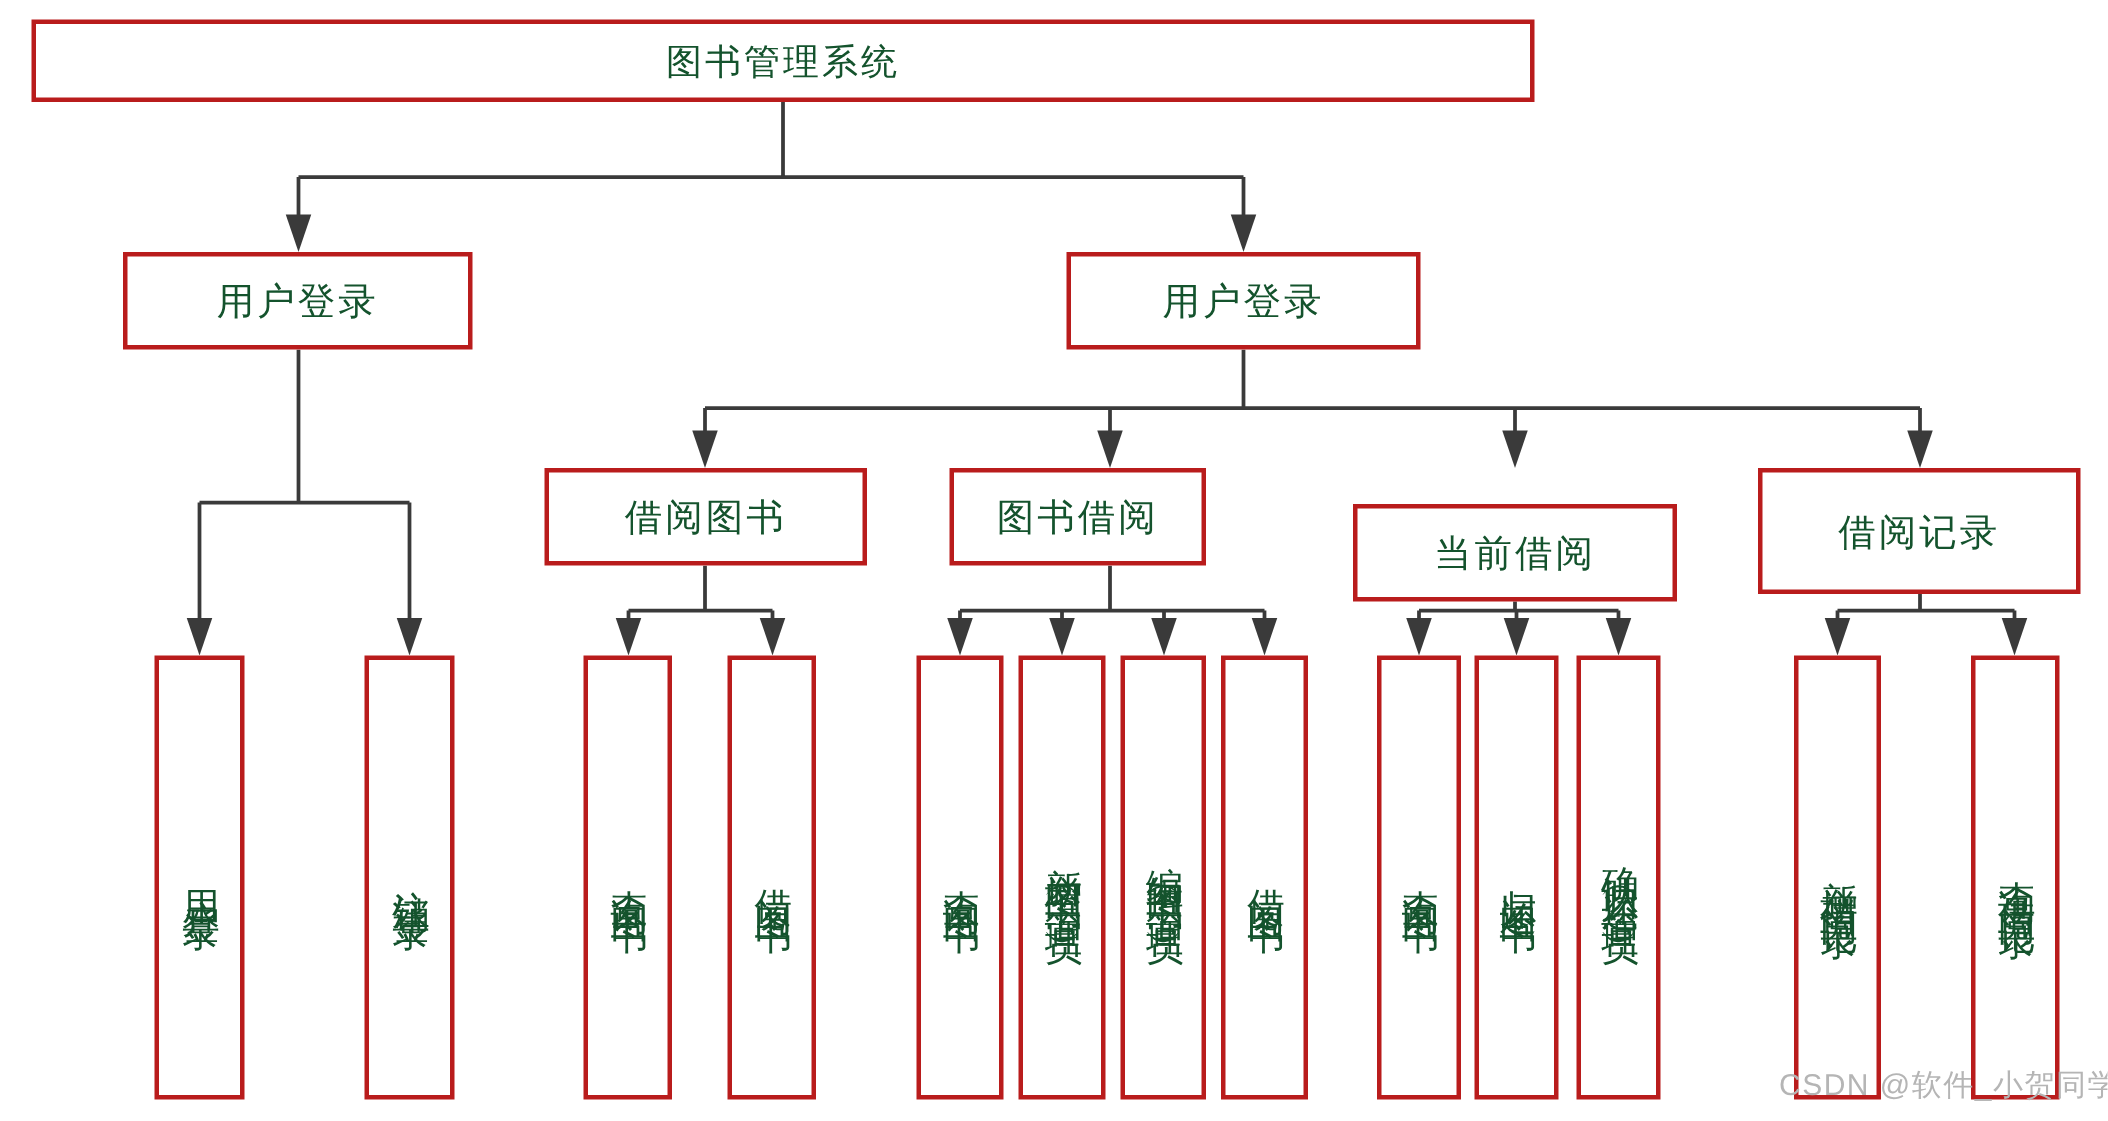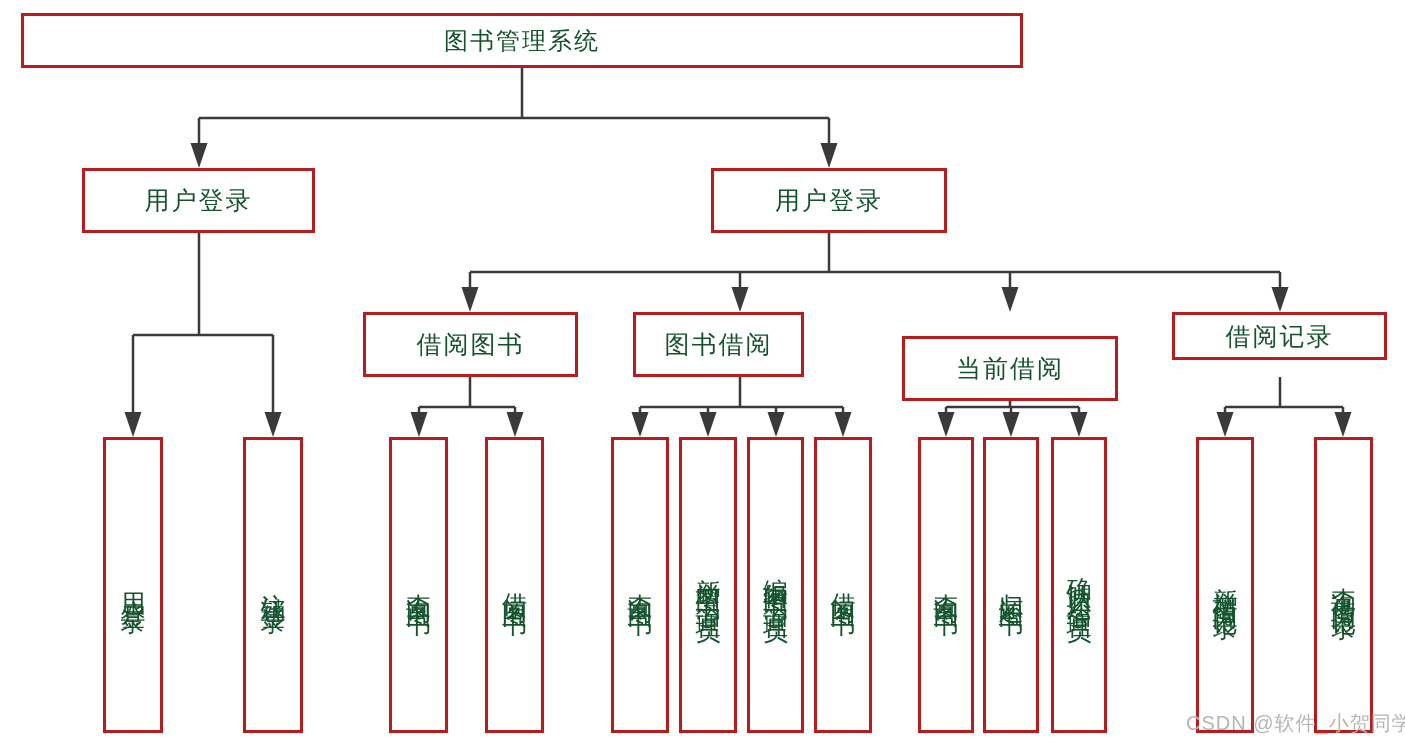--- a/index.html
+++ b/index.html
@@ -83,21 +83,21 @@
   </svg>
 
   <div class="node" style="left:21px; top:13px; width:1002px; height:55px; font-size:24px;">图书管理系统</div>
 
   <div class="node" style="left:82px; top:168px; width:233px; height:65px;">用户登录</div>
   <div class="node" style="left:711px; top:168px; width:236px; height:65px;">用户登录</div>
 
   <div class="node" style="left:363px; top:312px; width:215px; height:65px;">借阅图书</div>
   <div class="node" style="left:633px; top:312px; width:171px; height:65px;">图书借阅</div>
   <div class="node" style="left:902px; top:312px; width:216px; height:65px;margin-top:24px;">当前借阅</div>
-  <div class="node" style="left:1172px; top:312px; width:215px; height:48px;">借阅记录</div>
+  <div class="node" style="left:1172px; top:312px; width:215px; height:84px;">借阅记录</div>
 
   <div class="node leaf" style="left:103px; top:437px; width:60px; height:296px;">用户登录</div>
   <div class="node leaf" style="left:243px; top:437px; width:60px; height:296px;">注销登录</div>
 
   <div class="node leaf" style="left:389px; top:437px; width:59px; height:296px;">查询图书</div>
   <div class="node leaf" style="left:485px; top:437px; width:59px; height:296px;">借阅图书</div>
 
   <div class="node leaf" style="left:611px; top:437px; width:58px; height:296px;">查询图书</div>
   <div class="node leaf" style="left:679px; top:437px; width:58px; height:296px;">新增图书（管理员）</div>
   <div class="node leaf" style="left:747px; top:437px; width:57px; height:296px;">编辑图书（管理员）</div>

